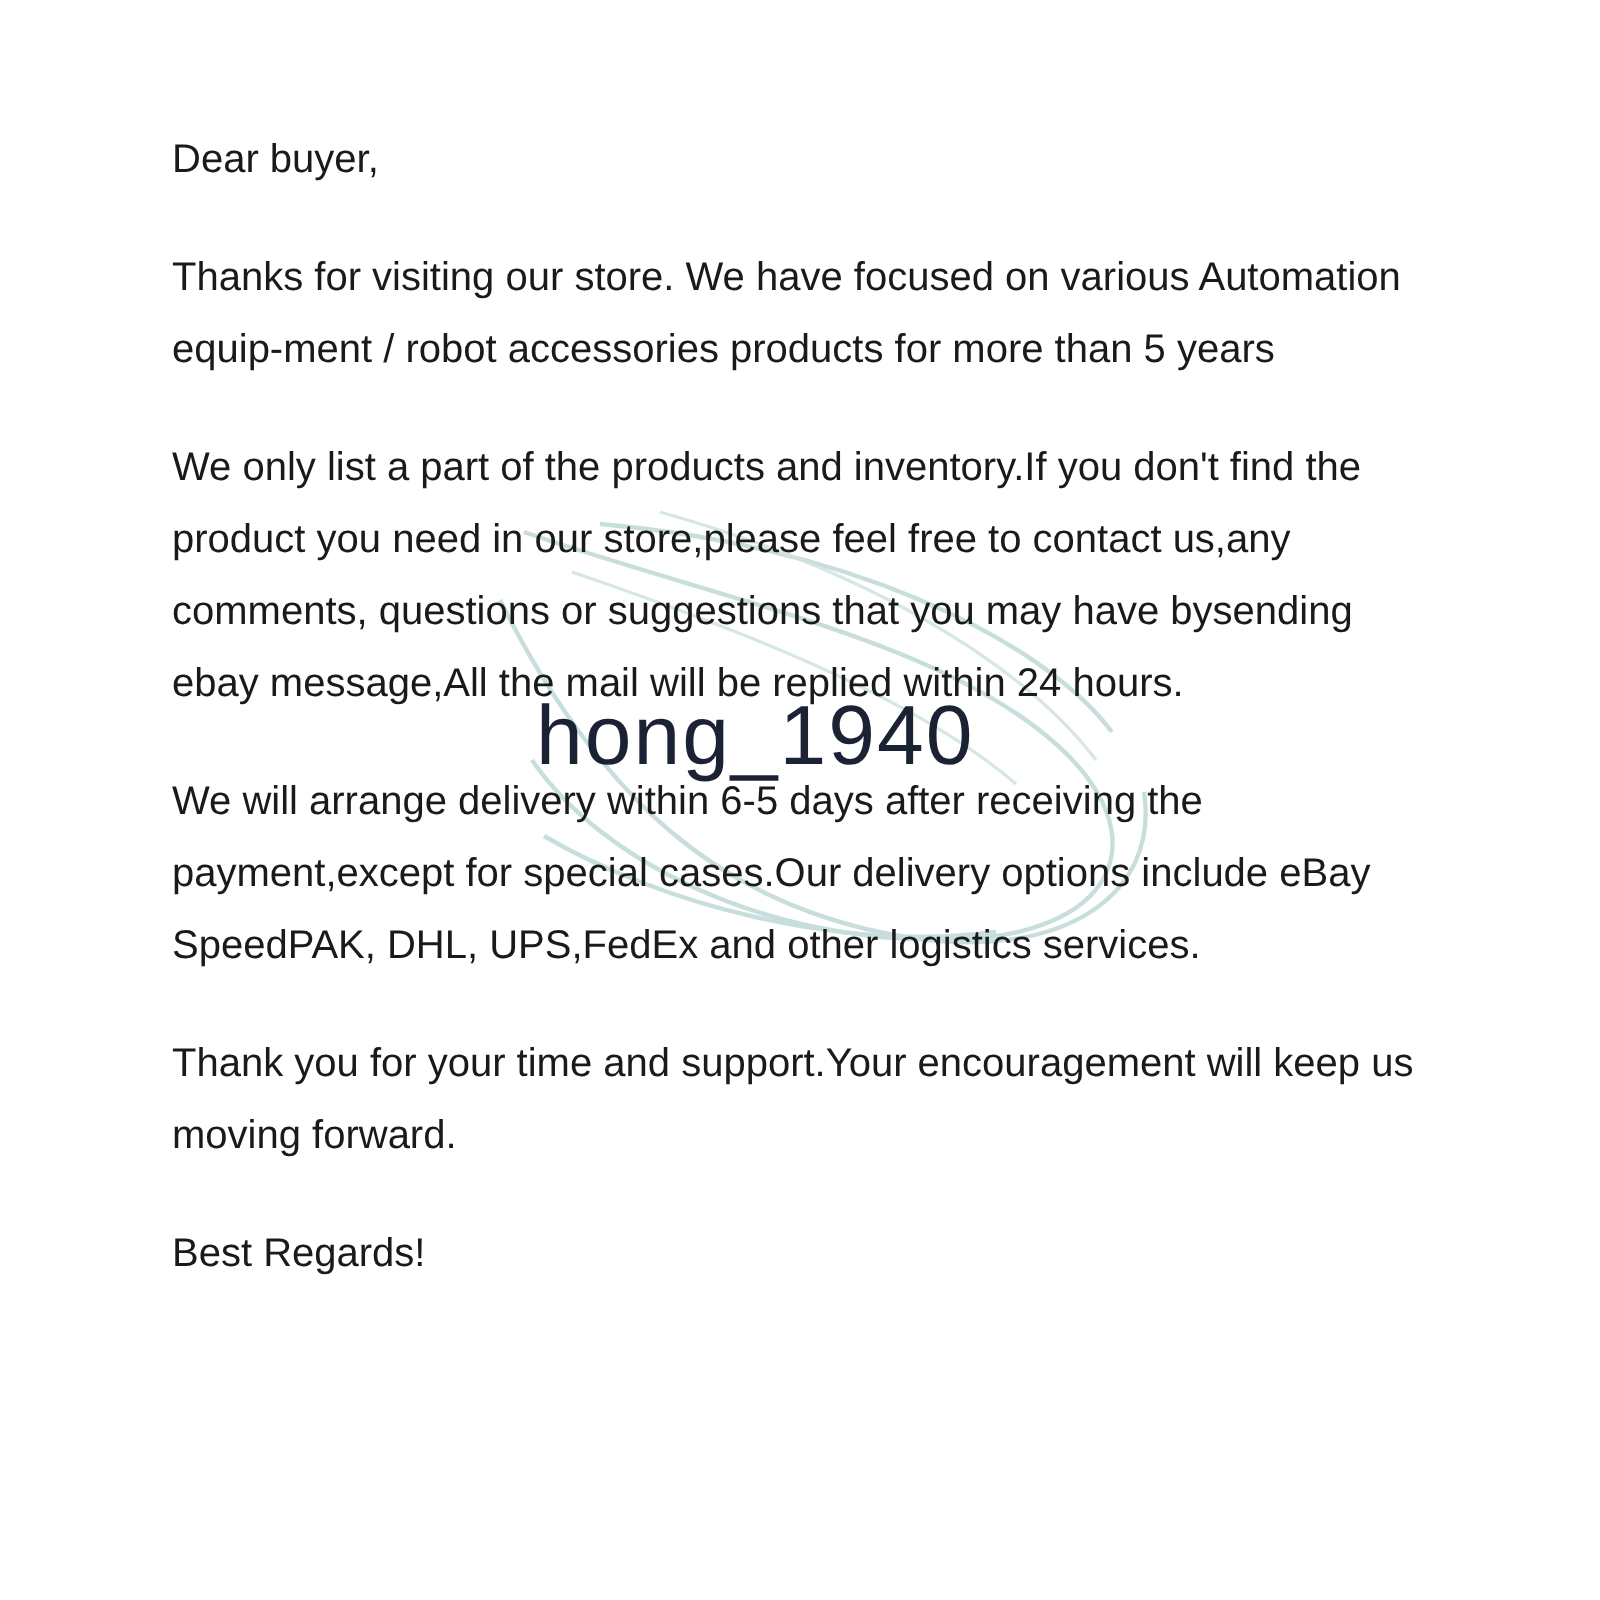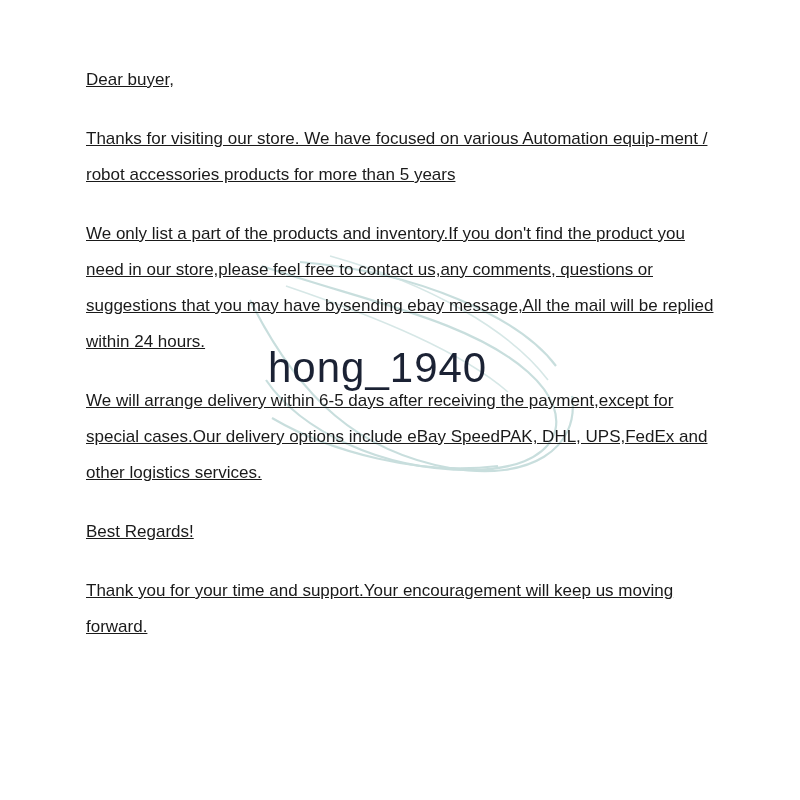--- a/index.html
+++ b/index.html
@@ -19,23 +19,22 @@
     height: 800px;
     background: #ffffff;
     box-sizing: border-box;
   }
   .letter {
     position: absolute;
     left: 86px;
     top: 62px;
     width: 632px;
     color: #1a1a1a;
-    font-size: 17px;
+    font-size: 20px;
     line-height: 36px;
-    text-decoration: underline;
   }
   .para {
     margin: 0 0 23px 0;
     text-align: left;
     word-spacing: 0px;
   }
   .para:last-child {
     margin-bottom: 0;
   }
   
@@ -77,17 +76,17 @@
     </g>
   </svg>
 
   <div class="wm-text">hong_1940</div>
 
   <div class="letter">
     <p class="para">Dear buyer,</p>
     <p class="para">Thanks for visiting our store. We have focused on various Automation equip-ment / robot accessories products for more than 5 years</p>
     <p class="para">We only list a part of the products and inventory.If you don't find the product you need in our store,please feel free to contact us,any comments, questions or suggestions that you may have bysending ebay message,All the mail will be replied within 24 hours.</p>
     <p class="para">We will arrange delivery within 6-5 days after receiving the payment,except for special cases.Our delivery options include eBay SpeedPAK, DHL, UPS,FedEx and other logistics services.</p>
+    <p class="para">Thank you for your time and support.Your encouragement will keep us moving forward.</p>
     <p class="para">Best Regards!</p>
-    <p class="para">Thank you for your time and support.Your encouragement will keep us moving forward.</p>
   </div>
 
 </div>
 
 </body></html>

